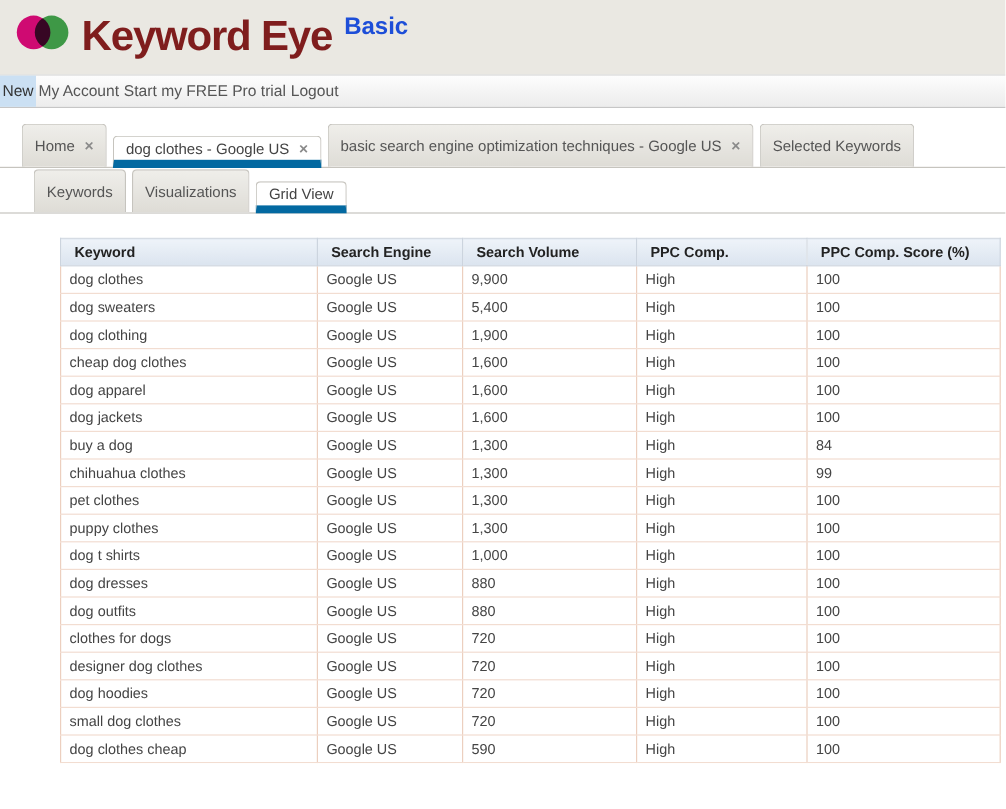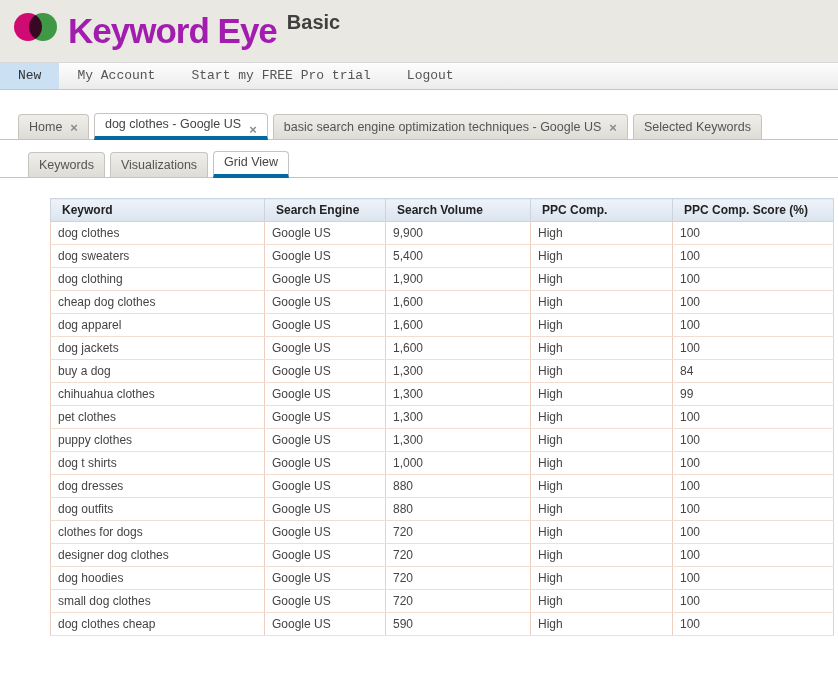--- a/index.html
+++ b/index.html
@@ -16,79 +16,78 @@
     height: 62px;
     display: flex;
     align-items: center;
     padding-left: 12px;
   }
   .logo { display: flex; align-items: flex-start; cursor: pointer; }
   .logo-circles { display: inline-block; margin-right: 8px; margin-top: 2px; }
   .logo-text {
     font-size: 35px;
     font-weight: bold;
-    color: #a21caf;
+    color: #7f1d1d;
     letter-spacing: -1px;
     line-height: 44px;
   }
   .logo-badge {
     font-size: 20px;
     font-weight: bold;
-    color: #404040;
+    color: #1d4ed8;
     margin-left: 10px;
     margin-top: 2px;
   }
 
   
   .navbar {
     height: 28px;
     background: linear-gradient(#fdfdfd, #ececec);
     border-top: 1px solid #d8d8d8;
     border-bottom: 1px solid #c6c6c6;
     display: flex;
     font-size: 13px;
     color: #555;
   }
-  .nav-item { padding: 0 18px; line-height: 26px; cursor: pointer; white-space: nowrap; font-family: Liberation Mono, monospace; }
+  .nav-item { padding: 0 2px; line-height: 26px; cursor: pointer; white-space: nowrap; }
   .nav-item.active { background: #cbe0f3; color: #333; }
 
   
   .tabstrip {
     display: flex;
     align-items: flex-end;
     border-bottom: 1px solid #c6c4be;
     height: 28px;
   }
   .tabstrip.main { margin-top: 22px; padding-left: 18px; }
   .tabstrip.sub  { margin-top: 10px; padding-left: 28px; }
   .tab {
     background: linear-gradient(#efeeea, #dedcd6);
     border: 1px solid #c6c4be;
     border-bottom: none;
     border-radius: 4px 4px 0 0;
     padding: 0 10px;
     margin-right: 5px;
-    height: 25px;
+    height: 36px;
     line-height: 24px;
     font-size: 12.5px;
     color: #555;
     display: flex;
     align-items: center;
     gap: 8px;
     cursor: pointer;
     white-space: nowrap;
   }
   .tab.active {
     background: #fff;
     height: 27px;
     position: relative;
     top: 1px;
-    border-bottom: 4px solid #0369a1;
+    border-bottom: 7px solid #0369a1;
     color: #444;
-    align-items: flex-end;
   }
   .tab .close {
     color: #8a8a8a;
     font-size: 13px;
     font-weight: bold;
     line-height: 1;
     cursor: pointer;
   }
 
   

